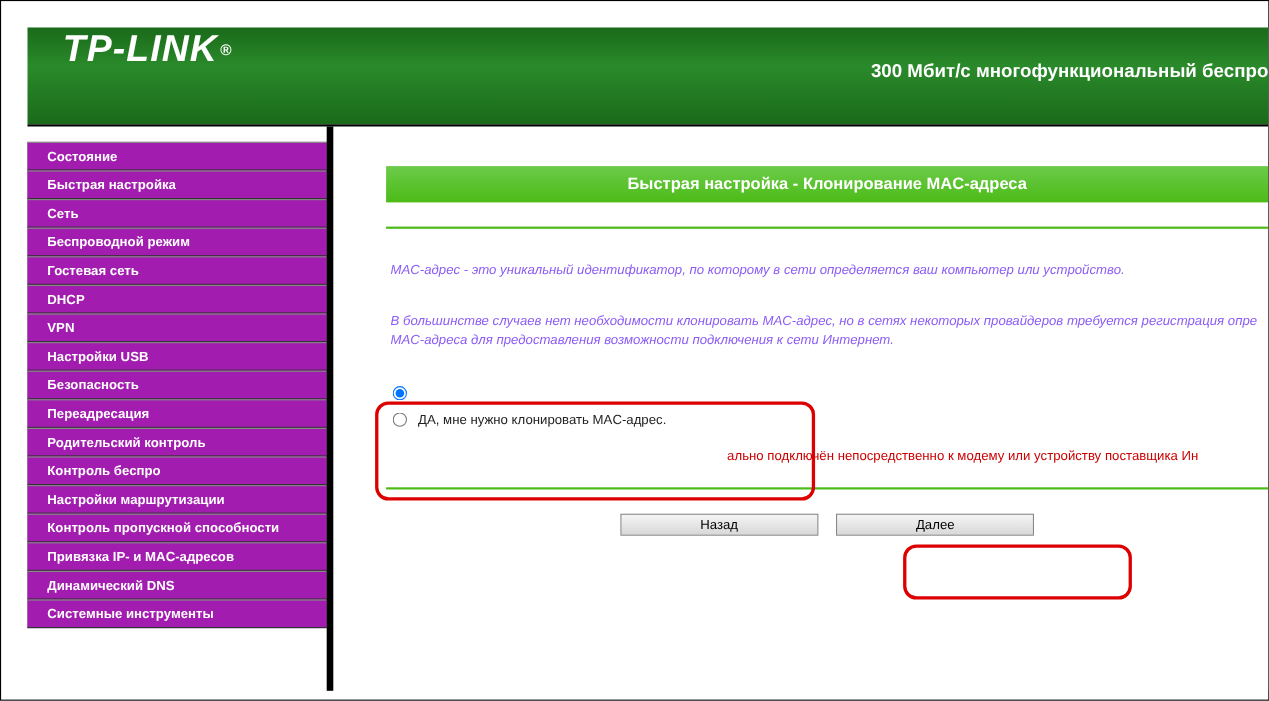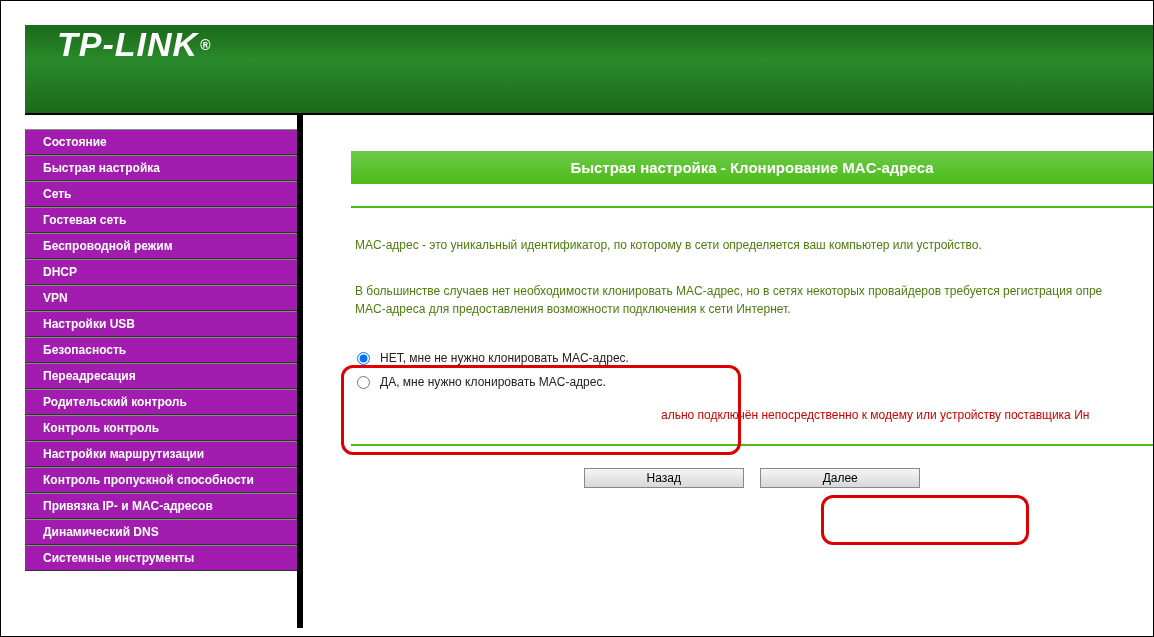--- a/index.html
+++ b/index.html
@@ -22,81 +22,81 @@
   .body { display: flex; height: calc(100% - 90px); }
   .sidebar { width: 272px; background: #fff; padding-top: 14px; }
   .menu { list-style: none; background: #5a5a5a; }
   .menu li { background: #a21caf; color: #fff; font-size: 12px; font-weight: bold; padding: 5px 8px 5px 18px; border-top: 1px solid #888; border-bottom: 1px solid #333; cursor: pointer; }
 
   .divider { width: 6px; background: #000; }
 
   .content { flex: 1; padding: 36px 0 0 48px; position: relative; overflow: hidden; }
   .titlebar { background: #4cbb17; background: linear-gradient(to bottom, #6ccb4a, #4cbb17); color: #fff; padding: 8px 14px; font-size: 15px; font-weight: bold; text-align: center; }
   .hr-green { height: 2px; background: #4cbb17; margin: 22px 0; }
-  .para { font-size: 12px; color: #4d7c0f; margin: 28px 0; line-height: 1.5; }
+  .para { font-size: 12px; color: #8b5cf6; margin: 28px 0; line-height: 1.5; font-style: italic; }
   .note-red { font-size: 12px; color: #c00; margin: 14px 0; }
   .radio-group { margin: 12px 0 8px 0; }
   .radio-row { display: flex; align-items: center; font-size: 12px; color: #222; padding: 5px 0; }
   .radio-row input { margin-right: 10px; margin-left: 6px; }
 
   .hi-box { position: absolute; border: 3px solid #d00; border-radius: 12px; pointer-events: none; }
   .hi1 { left: 340px; top: 364px; width: 400px; height: 90px; }
   .hi2 { left: 820px; top: 494px; width: 208px; height: 50px; }
 
   .btn-row { text-align: center; margin-top: 18px; }
-  .btn { display: inline-block; width: 160px; padding: 2px 4px; font-size: 12px; background: linear-gradient(to bottom, #f5f5f5, #d8d8d8); border: 1px solid #888; cursor: pointer; margin: 0 6px; }
+  .btn { display: inline-block; width: 180px; padding: 2px 4px; font-size: 12px; background: linear-gradient(to bottom, #f5f5f5, #d8d8d8); border: 1px solid #888; cursor: pointer; margin: 0 6px; }
 
   .indent { margin-left: 4px; }
 </style>
 </head>
 <body>
 
 <div class="outer">
   <div class="inner">
     <div class="header">
       <div class="logo">
         <span>TP-LINK</span>
           <span class="r">®</span>
       </div>
+      <div class="tagline">300 Мбит/с многофункциональный беспро</div>
     </div>
     <div class="body">
       <div class="sidebar">
         <ul class="menu" id="menu">
             <li>Состояние</li>
             <li>Быстрая настройка</li>
             <li>Сеть</li>
+            <li>Беспроводной режим</li>
             <li>Гостевая сеть</li>
-            <li>Беспроводной режим</li>
             <li>DHCP</li>
             <li>VPN</li>
             <li>Настройки USB</li>
             <li>Безопасность</li>
             <li>Переадресация</li>
             <li>Родительский контроль</li>
-            <li>Контроль контроль</li>
+            <li>Контроль беспро</li>
             <li>Настройки маршрутизации</li>
             <li>Контроль пропускной способности</li>
             <li>Привязка IP- и MAC-адресов</li>
             <li>Динамический DNS</li>
             <li>Системные инструменты</li>
           </ul>
       </div>
       <div class="divider"></div>
       <div class="content">
         <div class="titlebar">Быстрая настройка - Клонирование MAC-адреса</div>
         <div class="hr-green"></div>
         <p class="para indent">MAC-адрес - это уникальный идентификатор, по которому в сети определяется ваш компьютер или устройство.</p>
         <p class="para indent">
           <span>В большинстве случаев нет необходимости клонировать MAC-адрес, но в сетях некоторых провайдеров требуется регистрация опре</span><br>
           <span>MAC-адреса для предоставления возможности подключения к сети Интернет.</span>
         </p>
         <div class="radio-group">
           <label class="radio-row">
             <input type="radio" name="clone" checked="" style="">
-            <span>НЕТ, мне не нужно клонировать MAC-адрес.</span>
           </label>
           <label class="radio-row">
             <input type="radio" name="clone" style="">
             <span>ДА, мне нужно клонировать MAC-адрес.</span>
           </label>
         </div>
         <p class="note-red" style="padding-left:310px;">ально подключён непосредственно к модему или устройству поставщика Ин</p>
         <div class="hr-green"></div>
         <div class="btn-row">
           <button class="btn">Назад</button>

